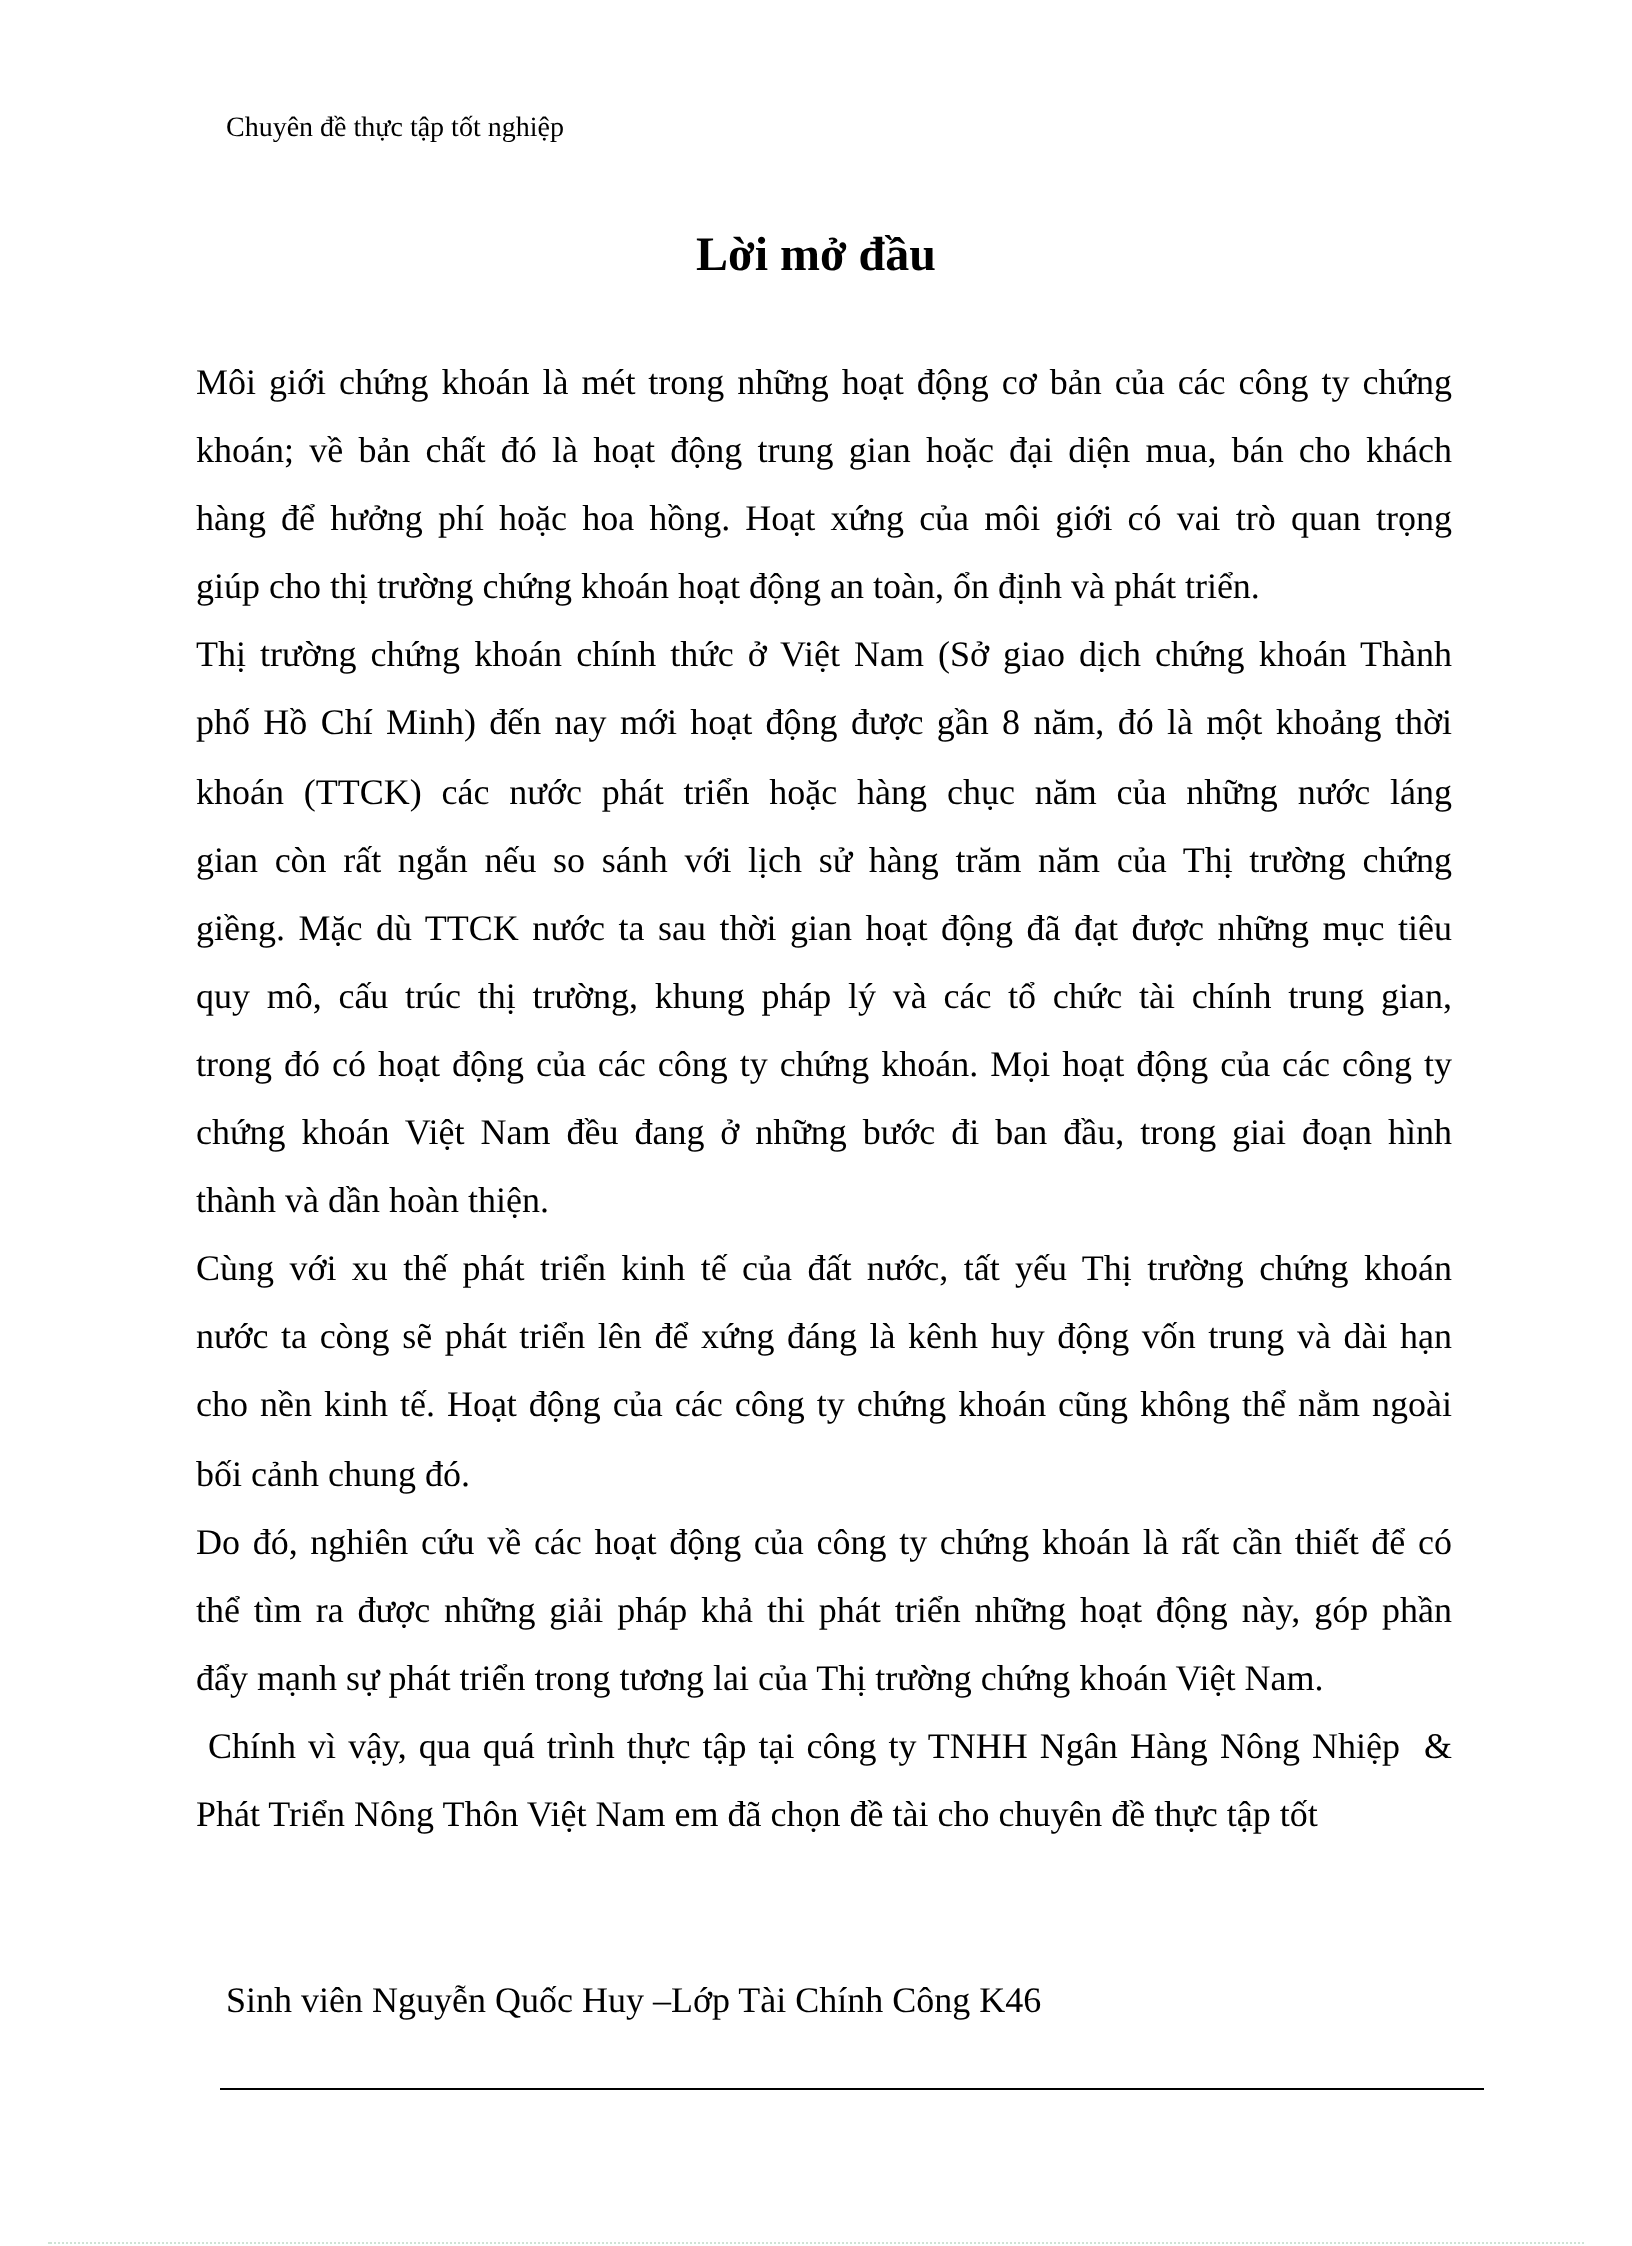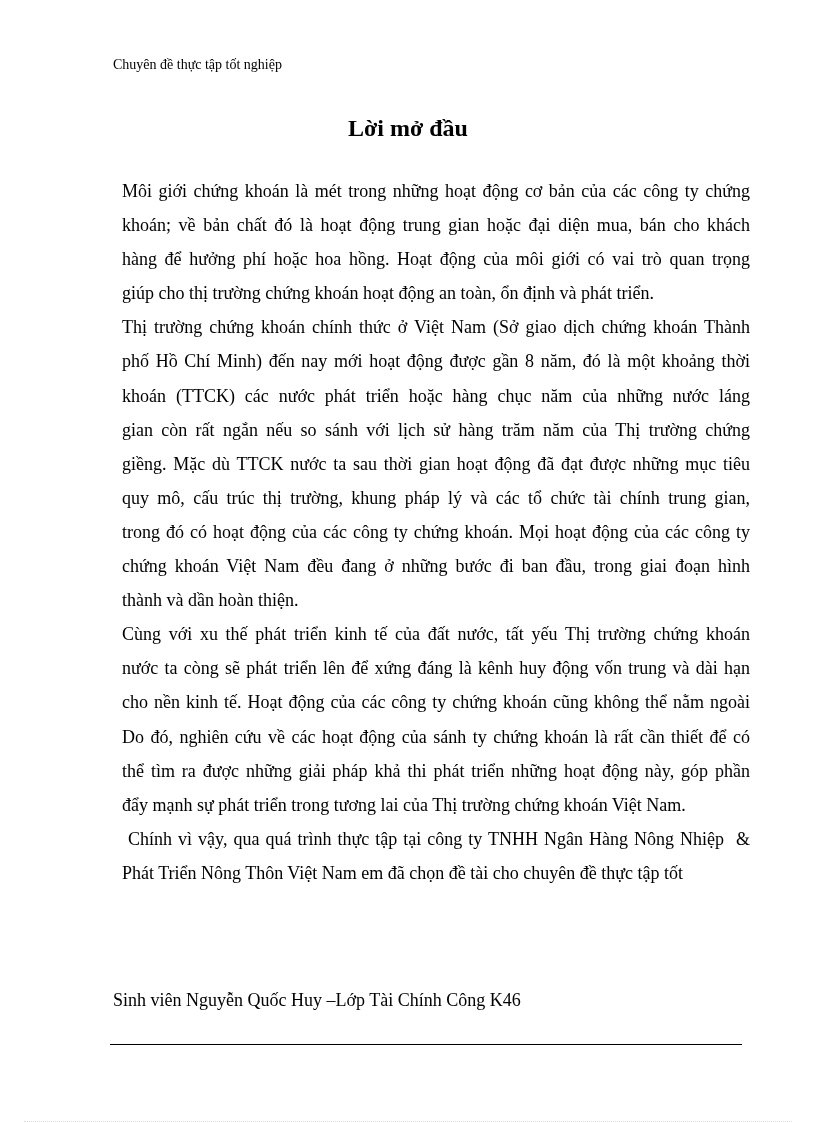--- a/index.html
+++ b/index.html
@@ -1,63 +1,64 @@
 <!DOCTYPE html>
 <html><head>
 <meta charset="utf-8">
 <style>
   html, body { margin: 0; padding: 0; background: #ffffff; }
   body { width: 816px; height: 1123px; position: relative; overflow: hidden;
          font-family: "Liberation Serif", "DejaVu Serif", serif; color: #000; }
   .header { position: absolute; left: 113px; top: 53px; font-size: 14px; line-height: 24px; white-space: nowrap; }
   .title { position: absolute; left: 0; width: 816px; top: 112px; text-align: center;
            font-size: 24px; font-weight: bold; line-height: 32px; box-sizing: border-box; }
-  .body { position: absolute; left: 122px; top: 177px; width: 628px; font-size: 18px; }
+  .body { position: absolute; left: 98px; top: 177px; width: 628px; font-size: 18px; }
   .line { height: 34.1px; line-height: 28px; white-space: nowrap; text-align: justify; text-align-last: justify; }
   .line.last { text-align-last: left; }
   .rule { position: absolute; left: 110px; top: 1044px; width: 632px; height: 0; border-top: 1px solid #000; }
   .footer { position: absolute; left: 113px; top: 988px; font-size: 18px; line-height: 24px; white-space: nowrap; }
   .dots { position: absolute; left: 24px; top: 1121px; width: 768px; height: 0; border-top: 1px dotted #cfe3d6; }
 </style>
 </head>
 <body>
 
 <div>
   <div class="header">Chuyên  đề thực  tập tốt nghiệp</div>
   <div class="title">Lời mở đầu</div>
 
   <div class="body">
 
     <div>
       <div class="line">Môi giới  chứng khoán là mét trong những hoạt động cơ bản của các công ty chứng</div>
       <div class="line">khoán; về bản chất đó là hoạt động trung gian hoặc đại diện mua, bán cho khách</div>
-      <div class="line">hàng để hưởng phí hoặc hoa hồng. Hoạt động của môi giới  có vai trò quan trọng</div>
+      <div class="line">hàng để hưởng phí hoặc hoa hồng. Hoạt xứng của môi giới  có vai trò quan trọng</div>
       <div class="line last">giúp cho thị trường chứng khoán hoạt động an toàn, ổn định và phát triển.</div>
     </div>
 
     <div>
       <div class="line">Thị trường chứng khoán chính thức ở Việt Nam (Sở giao dịch chứng khoán Thành</div>
       <div class="line">phố Hồ Chí Minh)  đến nay mới hoạt động được gần 8 năm, đó là một khoảng thời</div>
       <div class="line">khoán (TTCK) các nước phát triển hoặc hàng chục năm của những nước láng</div>
       <div class="line">gian  còn rất ngắn nếu so sánh với lịch sử hàng trăm năm của Thị trường chứng</div>
       <div class="line">giềng.  Mặc dù TTCK nước ta sau thời gian  hoạt động đã đạt được những mục tiêu</div>
       <div class="line">quy mô, cấu trúc thị trường, khung pháp lý và các tổ chức tài chính trung gian,</div>
       <div class="line">trong đó có hoạt động của các công ty chứng khoán. Mọi hoạt động của các công ty</div>
       <div class="line">chứng khoán Việt Nam đều đang ở những bước đi ban đầu, trong giai  đoạn hình</div>
       <div class="line last">thành và dần hoàn thiện.</div>
     </div>
 
     <div>
       <div class="line">Cùng với xu thế phát triển kinh tế của đất nước, tất yếu Thị trường chứng khoán</div>
       <div class="line">nước ta còng sẽ phát triển lên để xứng đáng là kênh huy động vốn trung và dài hạn</div>
       <div class="line">cho nền kinh tế. Hoạt động của các công ty chứng khoán cũng không thể nằm ngoài</div>
+      <div class="line last">bối cảnh chung đó.</div>
     </div>
 
     <div>
-      <div class="line">Do đó, nghiên  cứu về các hoạt động của sánh ty chứng khoán là rất cần thiết để có</div>
+      <div class="line">Do đó, nghiên  cứu về các hoạt động của công ty chứng khoán là rất cần thiết để có</div>
       <div class="line">thể tìm ra được những giải pháp khả thi phát triển những hoạt động này, góp phần</div>
       <div class="line last">đẩy mạnh sự phát triển trong tương lai  của Thị trường chứng khoán Việt Nam.</div>
     </div>
 
     <div>
       <div class="line" style="white-space:pre;font-family:Liberation Serif, serif;"> Chính vì vậy, qua quá trình thực tập tại công ty TNHH Ngân Hàng Nông Nhiệp  &amp;</div>
       <div class="line last">Phát Triển Nông Thôn Việt Nam em đã chọn đề tài  cho chuyên đề thực tập tốt</div>
     </div>
   </div>
 

